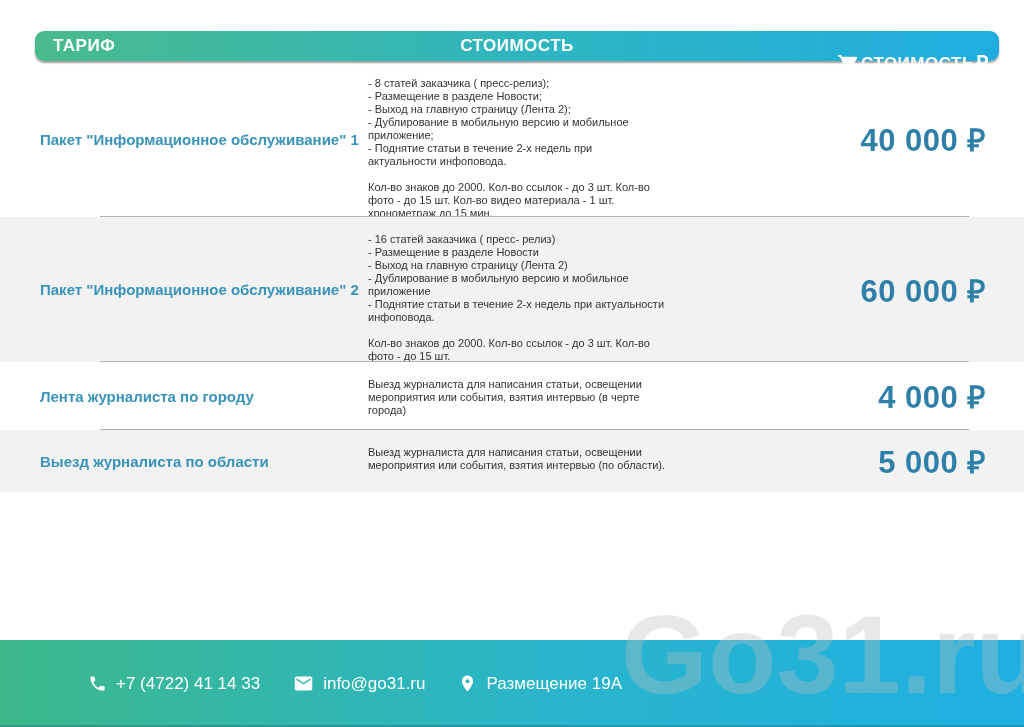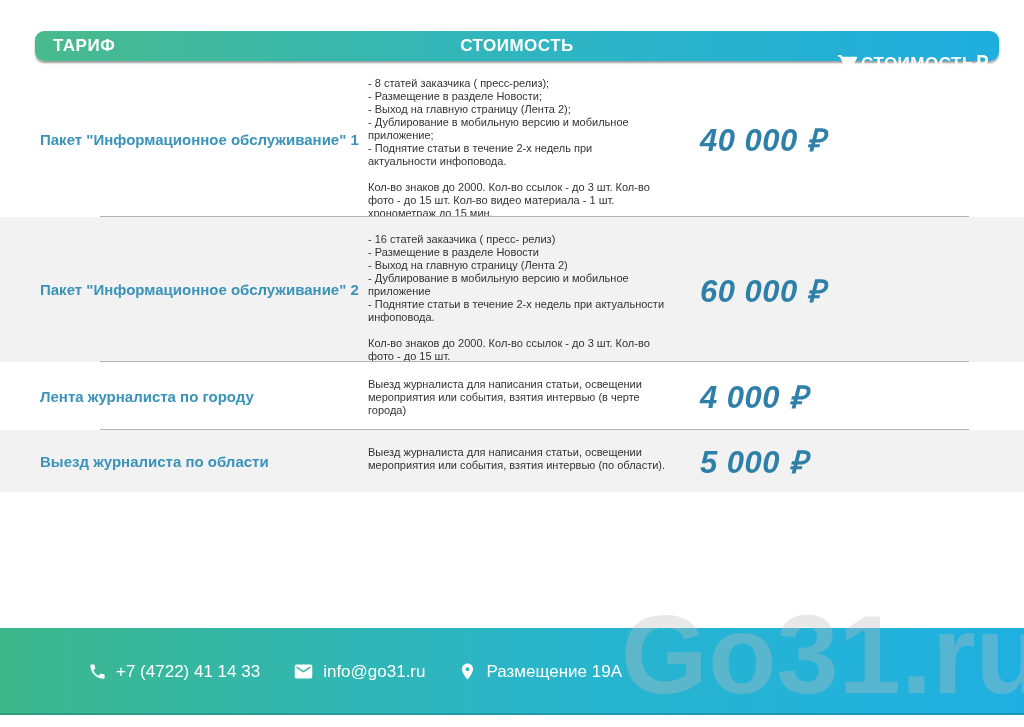--- a/index.html
+++ b/index.html
@@ -23,35 +23,35 @@
 
   
   .table { position:absolute; top:61px; left:0; right:0; }
   .row { position:relative; display:flex; width:100%; }
   .row.gray { background:#f2f2f2; }
   .r1 { height:156px; } .r2 { height:145px; } .r3 { height:68px; } .r4 { height:62px; }
   .col-title { flex:0 0 368px; padding-left:40px; display:flex; align-items:center; }
   .title { color:#3a93b9; font-weight:bold; font-size:15px; }
   .col-desc { flex:0 0 332px; display:flex; align-items:flex-start;margin-top:16px; }
   .desc { font-size:11px; line-height:1.18; color:#333333; white-space:pre-line; }
-  .col-price { flex:1; display:flex; align-items:center; justify-content:flex-start; padding-right:50px;font-style:italic; }
+  .col-price { flex:1; display:flex; align-items:center; justify-content:flex-end; padding-right:38px; }
   .price { color:#2e80a9; font-weight:bold; font-size:31px; white-space:nowrap; letter-spacing:0.5px; }
   .sep { position:absolute; bottom:0; left:100px; right:55px; height:1px; background:#b3b3b3; }
 
   
   .watermark {
     position:absolute; right:-20px; bottom:16px; z-index:5;
     font-size:112px; font-weight:bold; line-height:1;
     color:rgba(190,190,190,0.35); letter-spacing:0px;
     pointer-events:none;
   }
 
   
   .footer {
-    position:absolute; left:0; right:0; bottom:12px; height:87px; z-index:1;
+    position:absolute; left:0; right:0; bottom:0; height:87px; z-index:1;
     background:linear-gradient(90deg,#3db88b 0%, #29b5cd 55%, #1fb0e1 100%);
     display:flex; align-items:center;
   }
   .footer::after { content:""; position:absolute; left:0; right:0; bottom:0; height:2px; background:rgba(0,70,80,0.25); }
   .footer-items { display:flex; align-items:center; gap:33px; margin-left:88px; color:#fff; font-size:17px; }
   .f-item { display:flex; align-items:center; gap:9px; }
   .f-icon svg { display:block; }
 </style>
 </head>
 <body>

